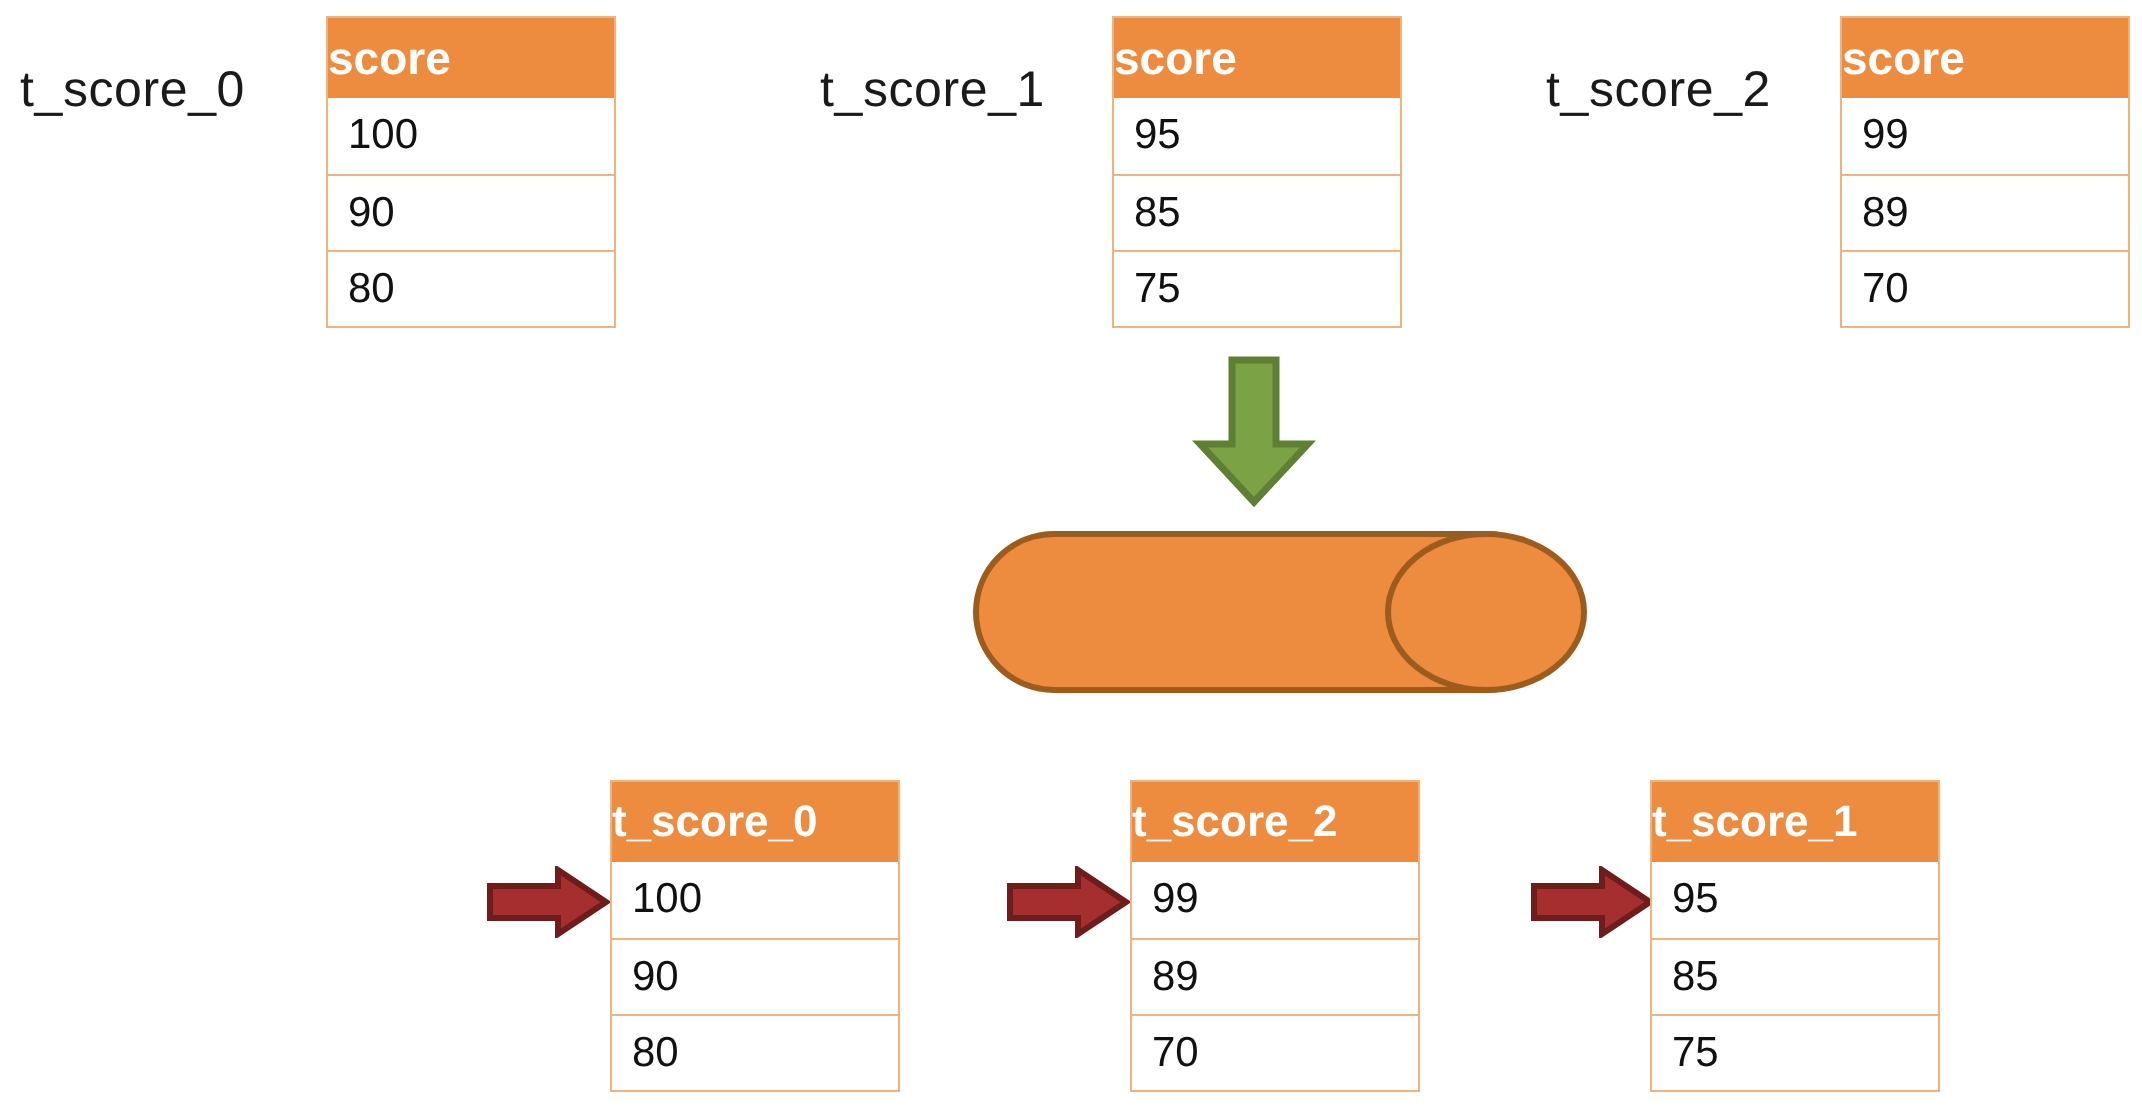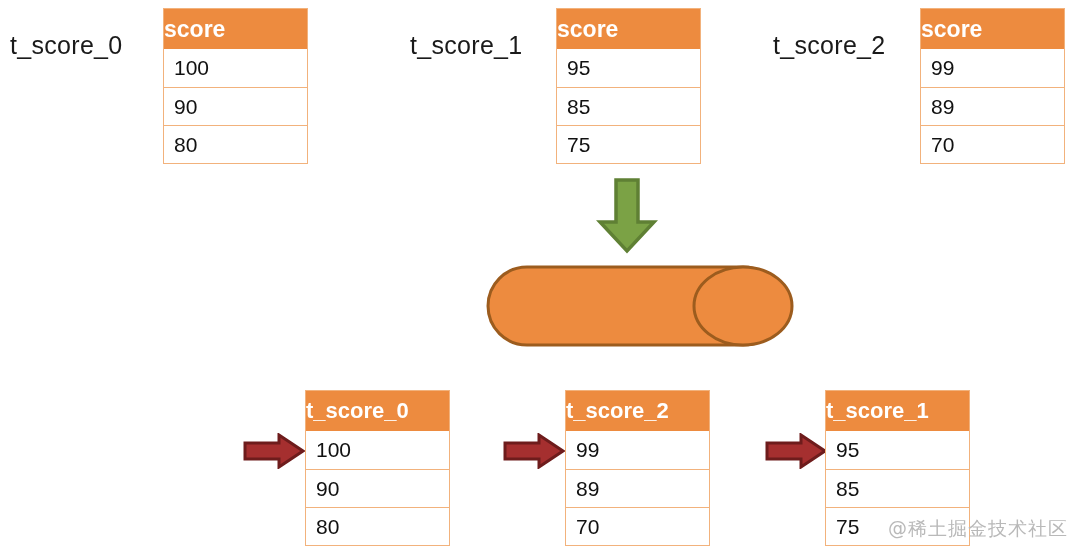--- a/index.html
+++ b/index.html
@@ -173,15 +173,14 @@
     <polygon points="2,10 36,10 36,2 60,18 36,34 36,26 2,26" fill="#A52F2F" stroke="#6E1C1C" stroke-width="3" stroke-linejoin="miter"></polygon>
   </svg>
 
   <div class="tbl bot" style="left:825px; top:390px;">
     <div class="th">t_score_1</div>
     <div class="td first">95</div>
     <div class="td">85</div>
     <div class="td">75</div>
   </div>
 
-  <div class="watermark" style="left:888px; top:519px;">@稀土掘金技术社区</div>
 
 </div>
 
 </body></html>

